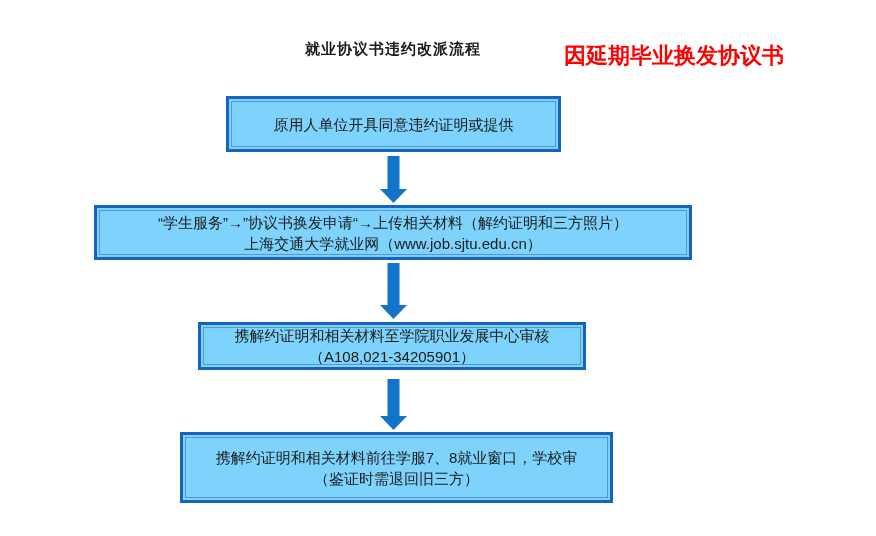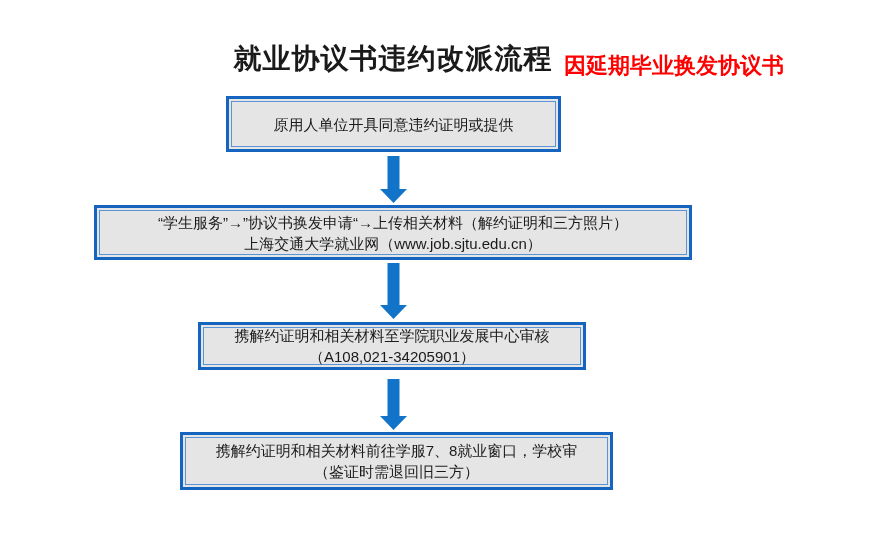--- a/index.html
+++ b/index.html
@@ -19,41 +19,41 @@
     --arrow: #1274c8;
     --text: #1a1a1a;
     --note-red: #ff0000;
   }
   .title {
     position: absolute;
     left: 228px;
     top: 40px;
     width: 330px;
     text-align: center;
-    font-size: 28px;
+    font-size: 15px;
     font-weight: 600;
     letter-spacing: 1px;
     color: var(--text);
     white-space: nowrap;
   }
   .note {
     position: absolute;
     left: 564px;
     top: 42px;
     width: 270px;
     font-size: 22px;
     line-height: 28px;
     font-weight: 600;
     color: var(--note-red);
   }
-  .note .note-line { white-space: nowrap; margin-top: 10px; }
+  .note .note-line { white-space: nowrap; }
   .box {
     position: absolute;
     border: 3px solid var(--blue);
-    background: #e5e5e5;
+    background: #7dd3fc;
     box-sizing: border-box;
   }
   .box-inner {
     position: absolute;
     inset: 2px;
     border: 1px solid var(--blue-light);
     display: flex;
     flex-direction: column;
     justify-content: center;
     align-items: center;
@@ -61,21 +61,21 @@
   .box .line {
     font-size: 15px;
     line-height: 21px;
     color: var(--text);
     white-space: nowrap;
     text-align: center;
   }
   #box1 { left: 226px; top:  96px; width: 335px; height: 56px; }
   #box2 { left:  94px; top: 205px; width: 598px; height: 55px; }
   #box3 { left: 198px; top: 322px; width: 388px; height: 48px; }
-  #box4 { left: 180px; top: 432px; width: 433px; height: 58px; }
+  #box4 { left: 180px; top: 432px; width: 433px; height: 71px; }
   .arrow {
     position: absolute;
     width: 27px;
     color: var(--arrow);
   }
   #arrow1 { left: 380px; top: 156px; height: 47px; }
   #arrow2 { left: 380px; top: 263px; height: 56px; }
   #arrow3 { left: 380px; top: 379px; height: 51px; }
   .arrow svg { display: block; width: 100%; height: 100%; }
 </style>

